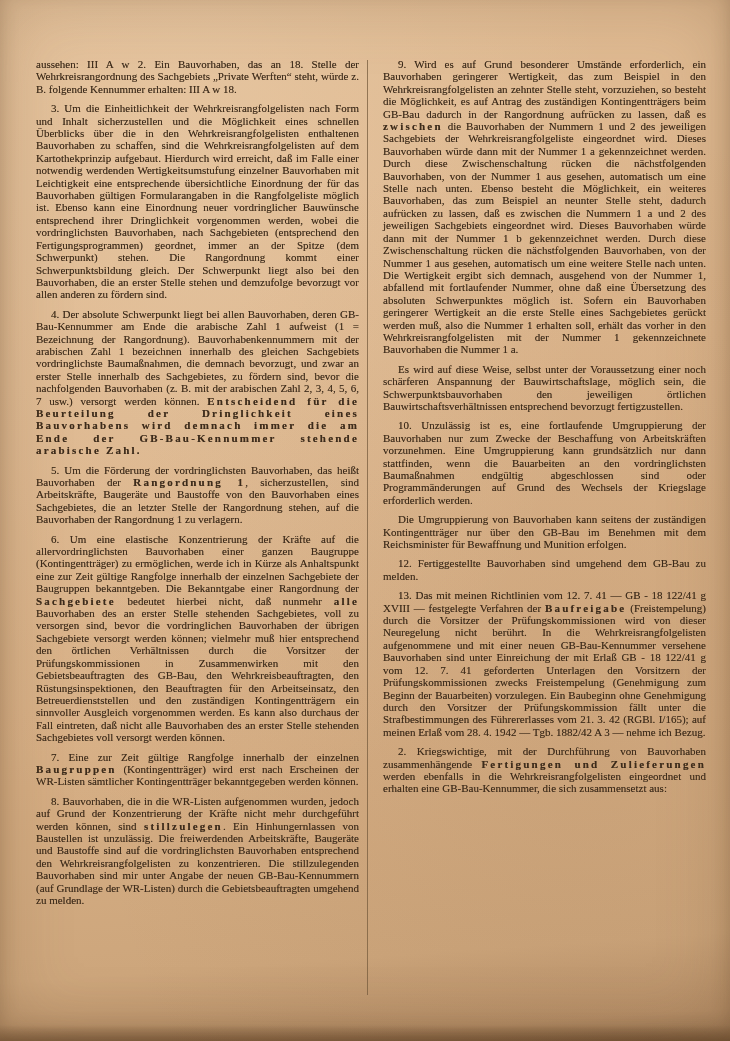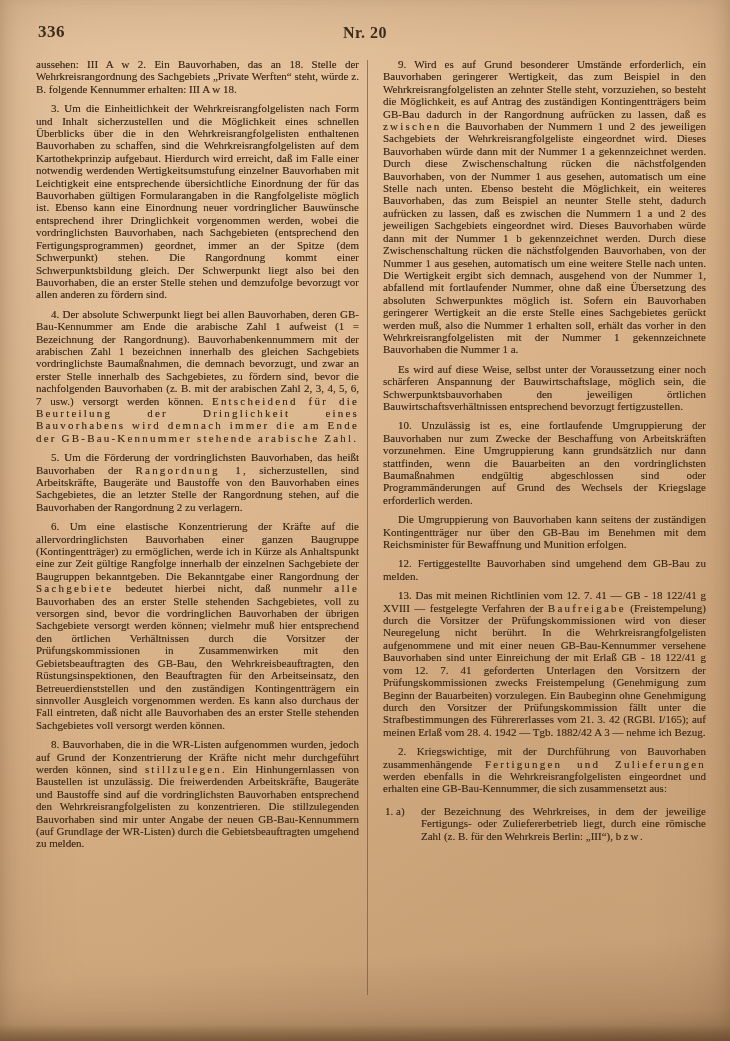--- a/index.html
+++ b/index.html
@@ -37,62 +37,55 @@
   .divider {
     position: absolute; top: 60px; left: 367px; width: 1px; height: 935px;
     background: #775c3e; opacity: 0.75;
   }
   .para {
     margin: 0 0 7px 0; text-align: justify;
     font-size: 11px; line-height: 12.4px; text-indent: 15px;
     text-shadow: 0 0 0.5px rgba(70,48,25,0.55);
   }
   .para.noindent { text-indent: 0; }
-  .sperr { letter-spacing: 2.2px; }
+  .sperr { letter-spacing: 2.2px; font-weight: bold; }
   .list-item {
     display: flex; margin-top: 10px;
     font-size: 11px; line-height: 12.4px;
     text-shadow: 0 0 0.5px rgba(70,48,25,0.55);
   }
   .list-marker { flex: 0 0 32px; padding-left: 2px; white-space: nowrap; }
   .list-text { flex: 1; text-align: justify; padding-left: 4px; }
   .bottom-edge {
     position: absolute; bottom: 0; left: 0; width: 100%; height: 16px;
     background: linear-gradient(180deg, rgba(84,56,30,0) 0%, rgba(84,56,30,0.45) 100%);
   }
 </style>
 </head>
 <body>
 
 <div class="page">
-  <div class="header">
-    <div class="page-num">336</div>
-    <div class="issue-num">Nr. 20</div>
-  </div>
 
   <div class="divider"></div>
 
   <div class="columns">
     <div class="col" id="col-left">
         <p class="para noindent"><span class="seg">aussehen: III A w 2.  Ein Bauvorhaben, das an 18. Stelle der Wehrkreisrangordnung des Sachgebiets „Private Werften“ steht, würde z. B. folgende Kennummer erhalten: III A w 18.</span></p>
         <p class="para"><span class="seg">3. Um die Einheitlichkeit der Wehrkreisrangfolgelisten nach Form und Inhalt sicherzustellen und die Möglichkeit eines schnellen Überblicks über die in den Wehrkreisrangfolgelisten enthaltenen Bauvorhaben zu schaffen, sind die Wehrkreisrangfolgelisten auf dem Kartothekprinzip aufgebaut.  Hierdurch wird erreicht, daß im Falle einer notwendig werdenden Wertigkeitsumstufung einzelner Bauvorhaben mit Leichtigkeit eine entsprechende übersichtliche Einordnung der für das Bauvorhaben gültigen Formularangaben in die Rangfolgeliste möglich ist. Ebenso kann eine Einordnung neuer vordringlicher Bauwünsche entsprechend ihrer Dringlichkeit vorgenommen werden, wobei die vordringlichsten Bauvorhaben, nach Sachgebieten (entsprechend den Fertigungsprogrammen) geordnet, immer an der Spitze (dem Schwerpunkt) stehen. Die Rangordnung kommt einer Schwerpunktsbildung gleich.  Der Schwerpunkt liegt also bei den Bauvorhaben, die an erster Stelle stehen und demzufolge bevorzugt vor allen anderen zu fördern sind.</span></p>
         <p class="para"><span class="seg">4. Der absolute Schwerpunkt liegt bei allen Bauvorhaben, deren GB-Bau-Kennummer am Ende die arabische Zahl 1 aufweist (1 = Bezeichnung der Rangordnung). Bauvorhabenkennummern mit der arabischen Zahl 1 bezeichnen innerhalb des gleichen Sachgebiets vordringlichste Baumaßnahmen, die demnach bevorzugt, und zwar an erster Stelle innerhalb des Sachgebietes, zu fördern sind, bevor die nachfolgenden Bauvorhaben (z. B. mit der arabischen Zahl 2, 3, 4, 5, 6, 7 usw.) versorgt werden können.  </span><span class="sperr">Entscheidend für die Beurteilung der Dringlichkeit eines Bauvorhabens wird demnach immer die am Ende der GB-Bau-Kennummer stehende arabische Zahl.</span></p>
-        <p class="para"><span class="seg">5. Um die Förderung der vordringlichsten Bauvorhaben, das heißt Bauvorhaben der </span><span class="sperr">Rangordnung 1</span><span class="seg">, sicherzustellen, sind Arbeitskräfte, Baugeräte und Baustoffe von den Bauvorhaben eines Sachgebietes, die an letzter Stelle der Rangordnung stehen, auf die Bauvorhaben der Rangordnung 2 zu verlagern.</span></p>
+        <p class="para"><span class="seg">5. Um die Förderung der vordringlichsten Bauvorhaben, das heißt Bauvorhaben der </span><span class="sperr">Rangordnung 1</span><span class="seg">, sicherzustellen, sind Arbeitskräfte, Baugeräte und Baustoffe von den Bauvorhaben eines Sachgebietes, die an letzter Stelle der Rangordnung stehen, auf die Bauvorhaben der Rangordnung 1 zu verlagern.</span></p>
         <p class="para"><span class="seg">6. Um eine elastische Konzentrierung der Kräfte auf die allervordringlichsten Bauvorhaben einer ganzen Baugruppe (Kontingentträger) zu ermöglichen, werde ich in Kürze als Anhaltspunkt eine zur Zeit gültige Rangfolge innerhalb der einzelnen Sachgebiete der Baugruppen bekanntgeben.  Die Bekanntgabe einer Rangordnung der </span><span class="sperr">Sachgebiete</span><span class="seg"> bedeutet hierbei nicht, daß nunmehr </span><span class="sperr">alle</span><span class="seg"> Bauvorhaben des an erster Stelle stehenden Sachgebietes, voll zu versorgen sind, bevor die vordringlichen Bauvorhaben der übrigen Sachgebiete versorgt werden können; vielmehr muß hier entsprechend den örtlichen Verhältnissen durch die Vorsitzer der Prüfungskommissionen in Zusammenwirken mit den Gebietsbeauftragten des GB-Bau, den Wehrkreisbeauftragten, den Rüstungsinspektionen, den Beauftragten für den Arbeitseinsatz, den Betreuerdienststellen und den zuständigen Kontingentträgern ein sinnvoller Ausgleich vorgenommen werden.  Es kann also durchaus der Fall eintreten, daß nicht alle Bauvorhaben des an erster Stelle stehenden Sachgebietes voll versorgt werden können.</span></p>
+        <p class="para"><span class="seg">7. Eine zur Zeit gültige Rangfolge innerhalb der einzelnen </span><span class="sperr">Baugruppen</span><span class="seg"> (Kontingentträger) wird erst nach Erscheinen der WR-Listen sämtlicher Kontingentträger bekanntgegeben werden können.</span></p>
         <p class="para"><span class="seg">8. Bauvorhaben, die in die WR-Listen aufgenommen wurden, jedoch auf Grund der Konzentrierung der Kräfte nicht mehr durchgeführt werden können, sind </span><span class="sperr">stillzulegen</span><span class="seg">.  Ein Hinhungernlassen von Baustellen ist unzulässig.  Die freiwerdenden Arbeitskräfte, Baugeräte und Baustoffe sind auf die vordringlichsten Bauvorhaben entsprechend den Wehrkreisrangfolgelisten zu konzentrieren.  Die stillzulegenden Bauvorhaben sind mir unter Angabe der neuen GB-Bau-Kennummern (auf Grundlage der WR-Listen) durch die Gebietsbeauftragten umgehend zu melden.</span></p>
       </div>
     <div class="col" id="col-right">
         <p class="para"><span class="seg">9. Wird es auf Grund besonderer Umstände erforderlich, ein Bauvorhaben geringerer Wertigkeit, das zum Beispiel in den Wehrkreisrangfolgelisten an zehnter Stelle steht, vorzuziehen, so besteht die Möglichkeit, es auf Antrag des zuständigen Kontingentträgers beim GB-Bau dadurch in der Rangordnung aufrücken zu lassen, daß es </span><span class="sperr">zwischen</span><span class="seg"> die Bauvorhaben der Nummern 1 und 2 des jeweiligen Sachgebiets der Wehrkreisrangfolgeliste eingeordnet wird.  Dieses Bauvorhaben würde dann mit der Nummer 1 a gekennzeichnet werden.  Durch diese Zwischenschaltung rücken die nächstfolgenden Bauvorhaben, von der Nummer 1 aus gesehen, automatisch um eine Stelle nach unten.  Ebenso besteht die Möglichkeit, ein weiteres Bauvorhaben, das zum Beispiel an neunter Stelle steht, dadurch aufrücken zu lassen, daß es zwischen die Nummern 1 a und 2 des jeweiligen Sachgebiets eingeordnet wird.  Dieses Bauvorhaben würde dann mit der Nummer 1 b gekennzeichnet werden.  Durch diese Zwischenschaltung rücken die nächstfolgenden Bauvorhaben, von der Nummer 1 aus gesehen, automatisch um eine weitere Stelle nach unten.  Die Wertigkeit ergibt sich demnach, ausgehend von der Nummer 1, abfallend mit fortlaufender Nummer, ohne daß eine Übersetzung des absoluten Schwerpunktes möglich ist.  Sofern ein Bauvorhaben geringerer Wertigkeit an die erste Stelle eines Sachgebietes gerückt werden muß, also die Nummer 1 erhalten soll, erhält das vorher in den Wehrkreisrangfolgelisten mit der Nummer 1 gekennzeichnete Bauvorhaben die Nummer 1 a.</span></p>
         <p class="para"><span class="seg">Es wird auf diese Weise, selbst unter der Voraussetzung einer noch schärferen Anspannung der Bauwirtschaftslage, möglich sein, die Schwerpunktsbauvorhaben den jeweiligen örtlichen Bauwirtschaftsverhältnissen entsprechend bevorzugt fertigzustellen.</span></p>
         <p class="para"><span class="seg">10. Unzulässig ist es, eine fortlaufende Umgruppierung der Bauvorhaben nur zum Zwecke der Beschaffung von Arbeitskräften vorzunehmen.  Eine Umgruppierung kann grundsätzlich nur dann stattfinden, wenn die Bauarbeiten an den vordringlichsten Baumaßnahmen endgültig abgeschlossen sind oder Programmänderungen auf Grund des Wechsels der Kriegslage erforderlich werden.</span></p>
         <p class="para"><span class="seg">Die Umgruppierung von Bauvorhaben kann seitens der zuständigen Kontingentträger nur über den GB-Bau im Benehmen mit dem Reichsminister für Bewaffnung und Munition erfolgen.</span></p>
         <p class="para"><span class="seg">12. Fertiggestellte Bauvorhaben sind umgehend dem GB-Bau zu melden.</span></p>
         <p class="para"><span class="seg">13. Das mit meinen Richtlinien vom 12. 7. 41 — GB - 18 122/41 g XVIII — festgelegte Verfahren der </span><span class="sperr">Baufreigabe</span><span class="seg"> (Freistempelung) durch die Vorsitzer der Prüfungskommissionen wird von dieser Neuregelung nicht berührt.  In die Wehrkreisrangfolgelisten aufgenommene und mit einer neuen GB-Bau-Kennummer versehene Bauvorhaben sind unter Einreichung der mit Erlaß GB - 18 122/41 g vom 12. 7. 41 geforderten Unterlagen den Vorsitzern der Prüfungskommissionen zwecks Freistempelung (Genehmigung zum Beginn der Bauarbeiten) vorzulegen.  Ein Baubeginn ohne Genehmigung durch den Vorsitzer der Prüfungskommission fällt unter die Strafbestimmungen des Führererlasses vom 21. 3. 42 (RGBl. I/165); auf meinen Erlaß vom 28. 4. 1942 — Tgb. 1882/42 A 3 — nehme ich Bezug.</span></p>
         <p class="para"><span class="seg">2. Kriegswichtige, mit der Durchführung von Bauvorhaben zusammenhängende </span><span class="sperr">Fertigungen und Zulieferungen</span><span class="seg"> werden ebenfalls in die Wehrkreisrangfolgelisten eingeordnet und erhalten eine GB-Bau-Kennummer, die sich zusammensetzt aus:</span></p>
-        <div class="list-item">
-          <span class="list-marker">1. a)</span>
-          <div class="list-text"><span class="seg">der Bezeichnung des Wehrkreises, in dem der jeweilige Fertigungs- oder Zuliefererbetrieb liegt, durch eine römische Zahl (z. B. für den Wehrkreis Berlin: „III“), </span><span class="sperr">bzw.</span></div>
-        </div>
       </div>
   </div>
 
   <div class="bottom-edge"></div>
 </div>
 
 </body></html>

